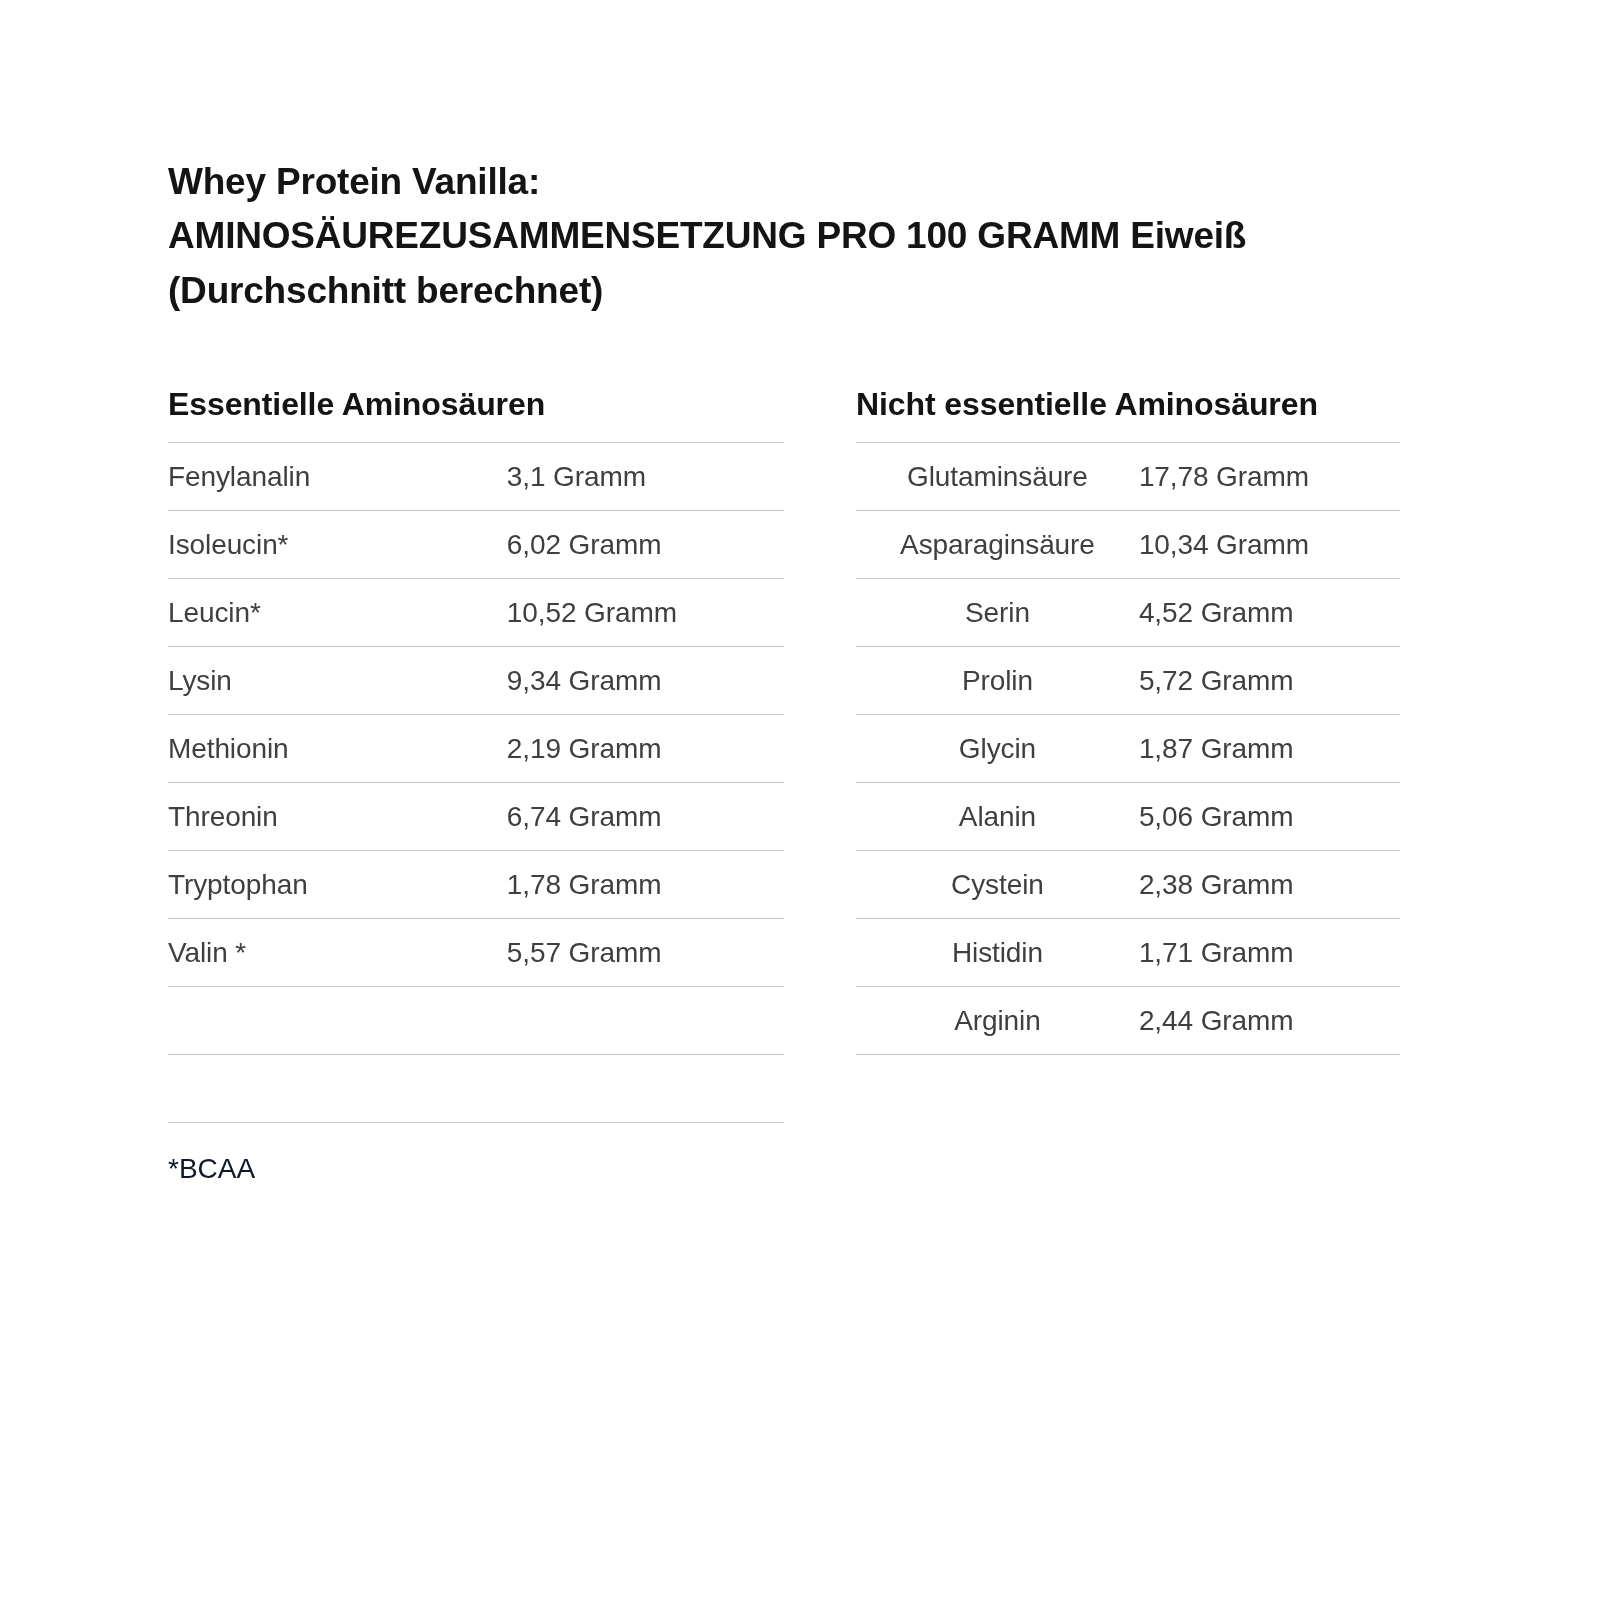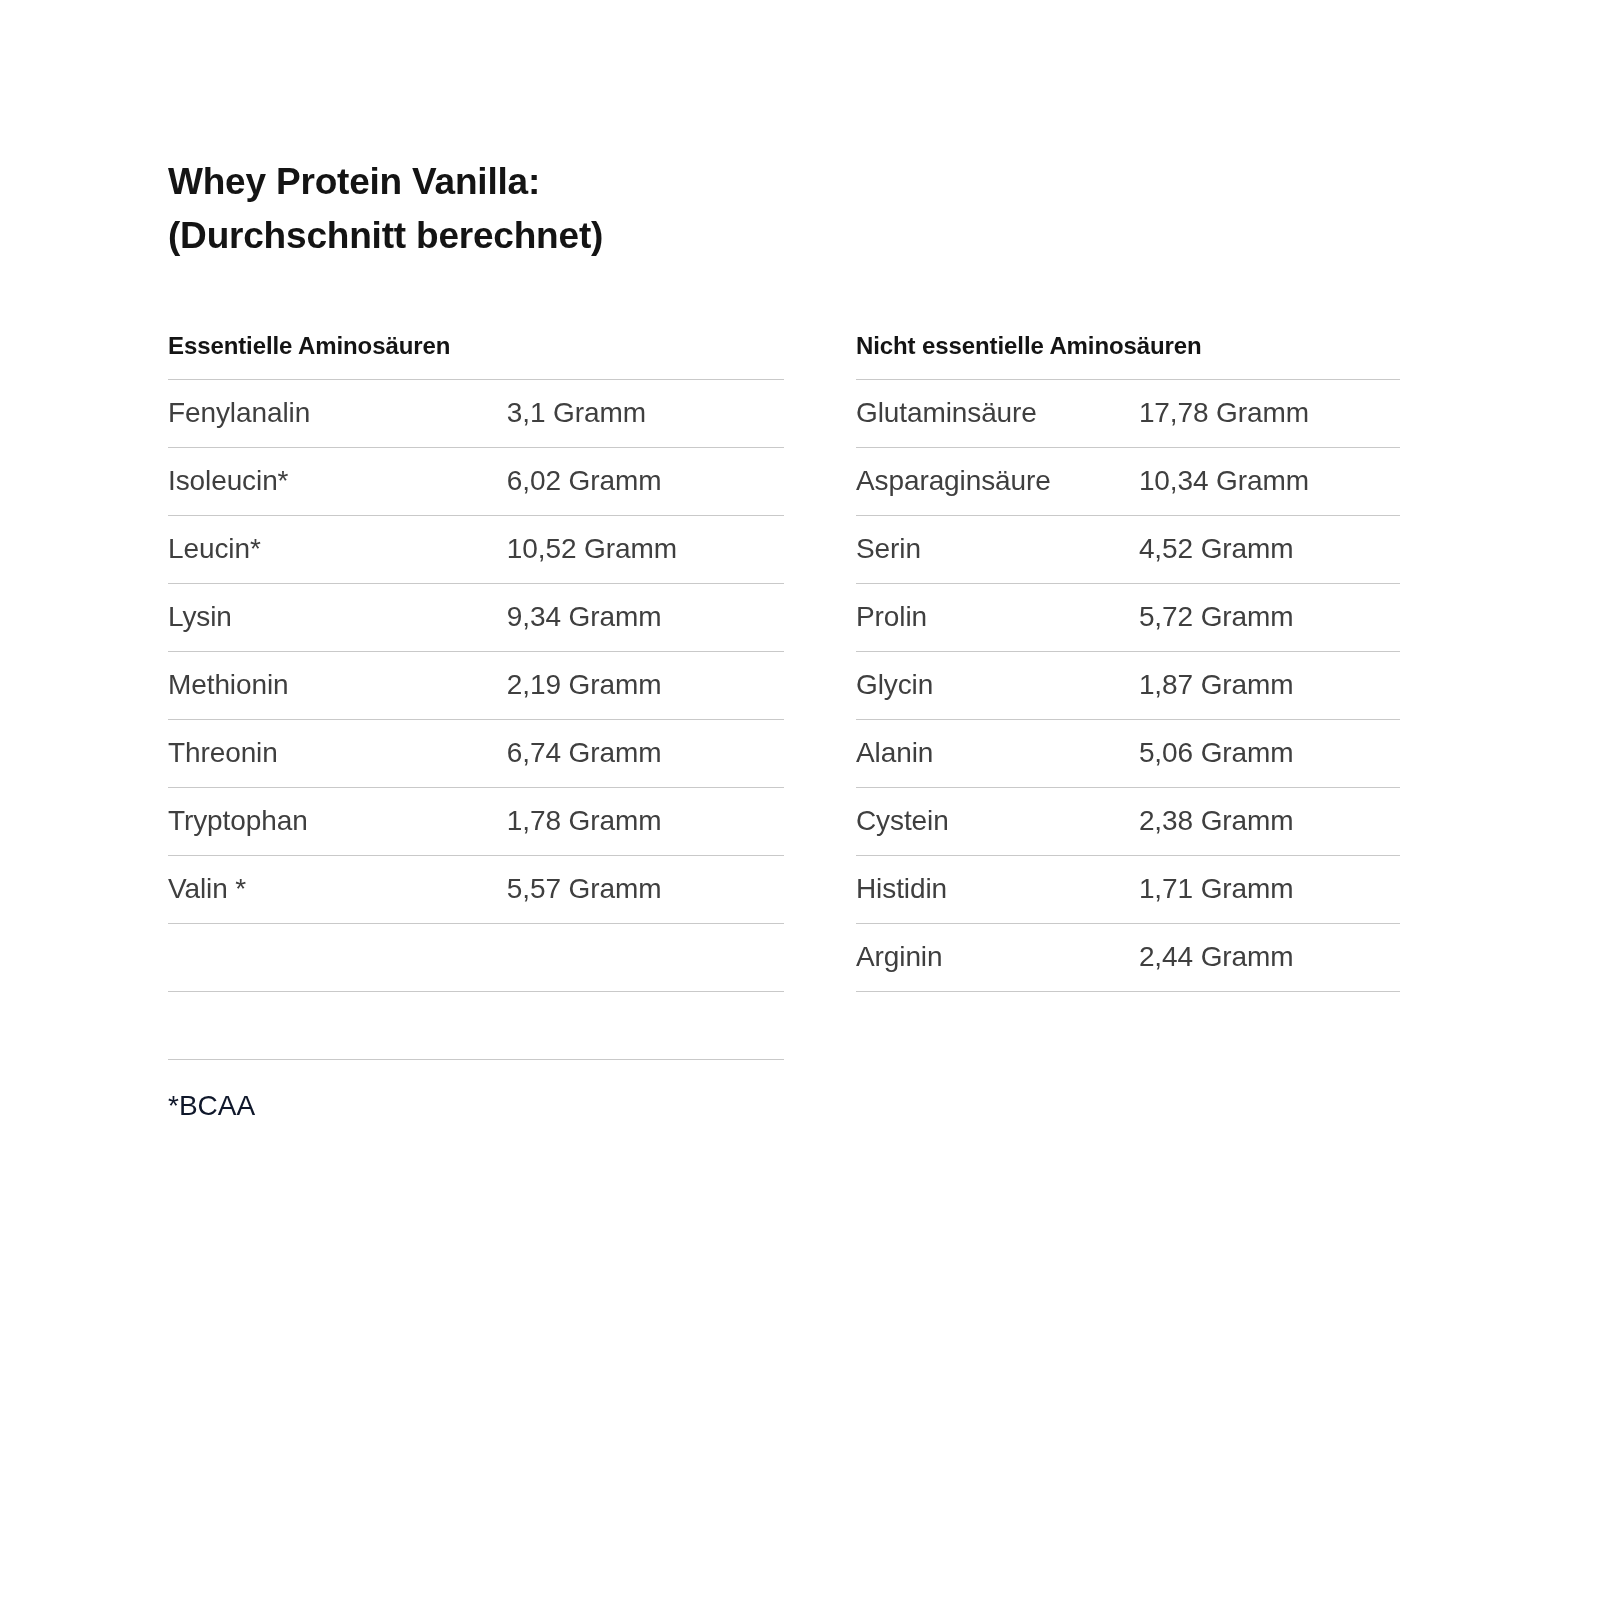--- a/index.html
+++ b/index.html
@@ -40,21 +40,21 @@
     width: 1232px;
   }
   .col {
     width: 616px;
     box-sizing: border-box;
   }
   .col.right {
     padding-left: 72px;
   }
   .col-head {
-    font-size: 24px;
+    font-size: 32px;
     font-weight: bold;
     color: #141414;
     padding-bottom: 19px;
     letter-spacing: -0.1px;
   }
   table {
     width: 100%;
     border-collapse: collapse;
     table-layout: fixed;
   }
@@ -65,41 +65,42 @@
     border-top: 1.6px solid #c9c9c9;
     font-size: 28px;
     color: #3f3f3f;
     vertical-align: middle;
     padding: 0;
     letter-spacing: -0.1px;
     white-space: nowrap;
   }
   .col.left td.name { width: 55%; }
   .col.left td.val  { width: 45%; }
-  .col.right td.name { width: 52%; }
+  .col.right td.name { width: 52%; text-align: center; }
   .col.right td.val  { width: 48%; margin-left: 27px; }
   tr:last-child td {
     border-bottom: 1.6px solid #c9c9c9;
   }
   .spacer-row td {
     border-bottom: none;
   }
   .footnote {
     margin-top: 30px;
     font-size: 28px;
     color: #0f172a;
   }
 </style>
 </head>
 <body>
 
 <div class="page">
 
   <h1 class="title">
     <span class="title-line">Whey Protein Vanilla:</span>
+    <span class="title-line">AMINOSÄUREZUSAMMENSETZUNG PRO 100 GRAMM Eiweiß</span>
     <span class="title-line">(Durchschnitt berechnet)</span>
   </h1>
 
   <div class="tables">
 
     <div class="col left">
       <div class="col-head">Essentielle Aminosäuren</div>
       <table>
         <tbody>
           <tr>

